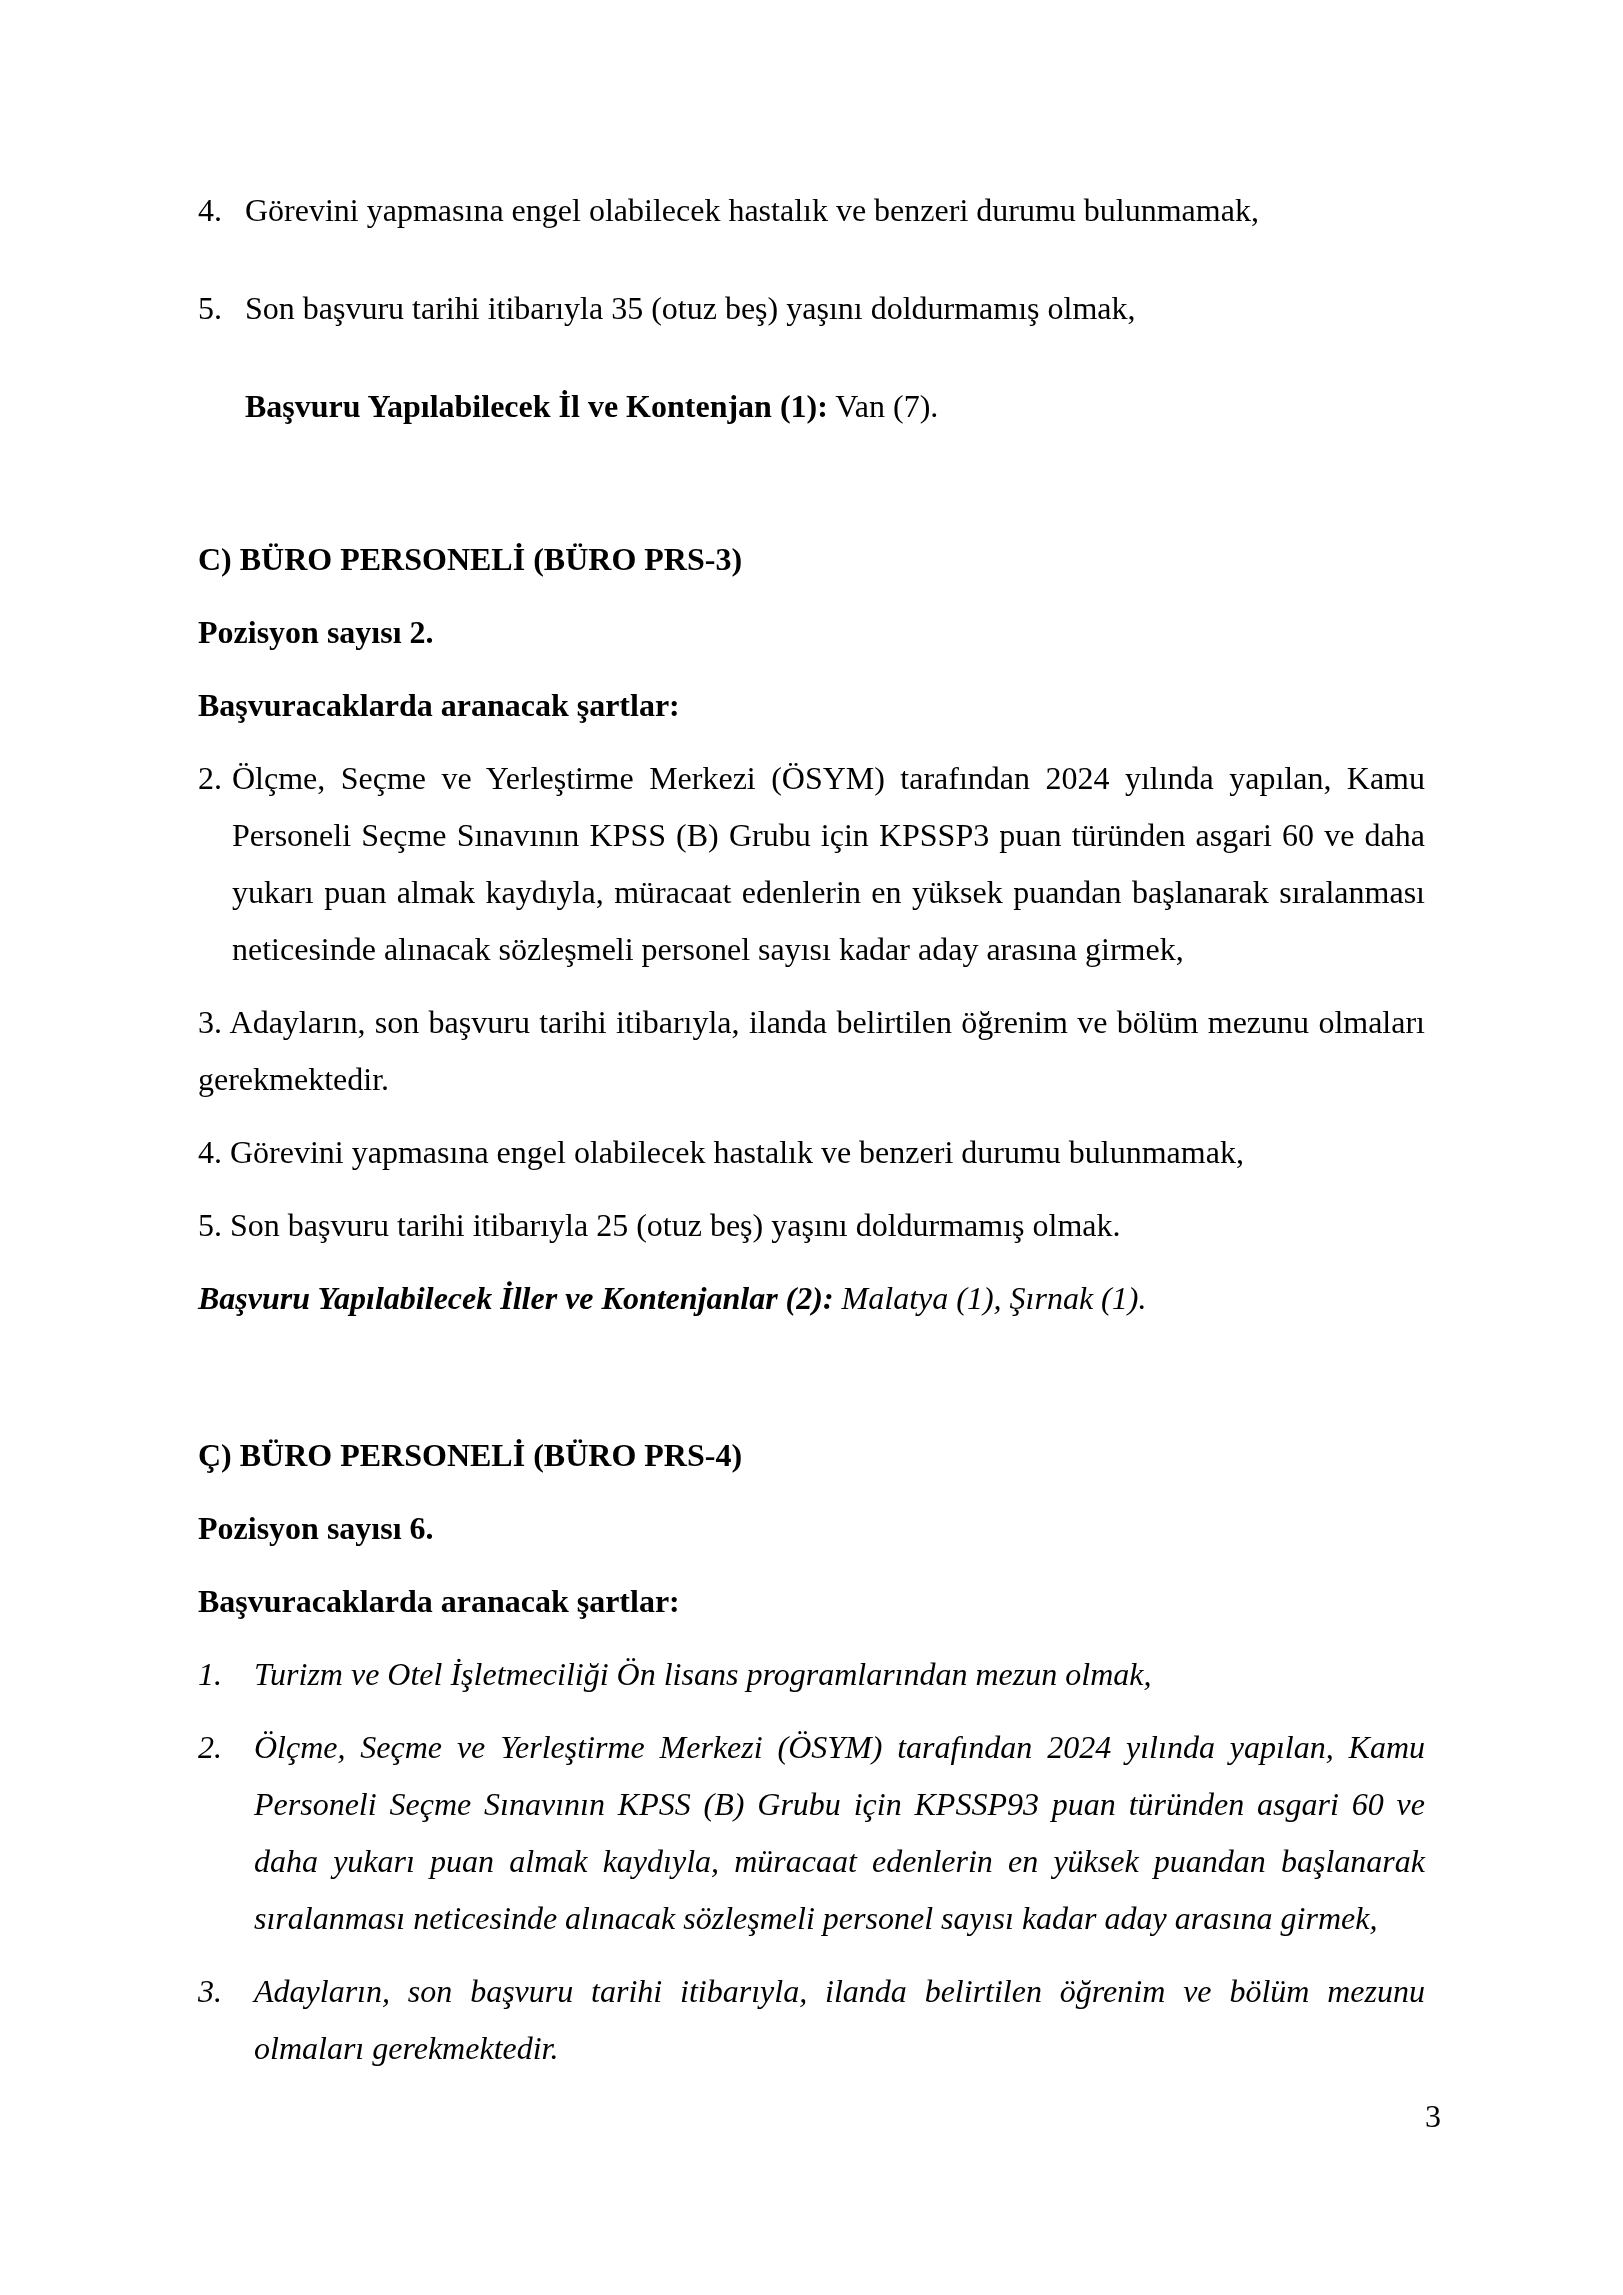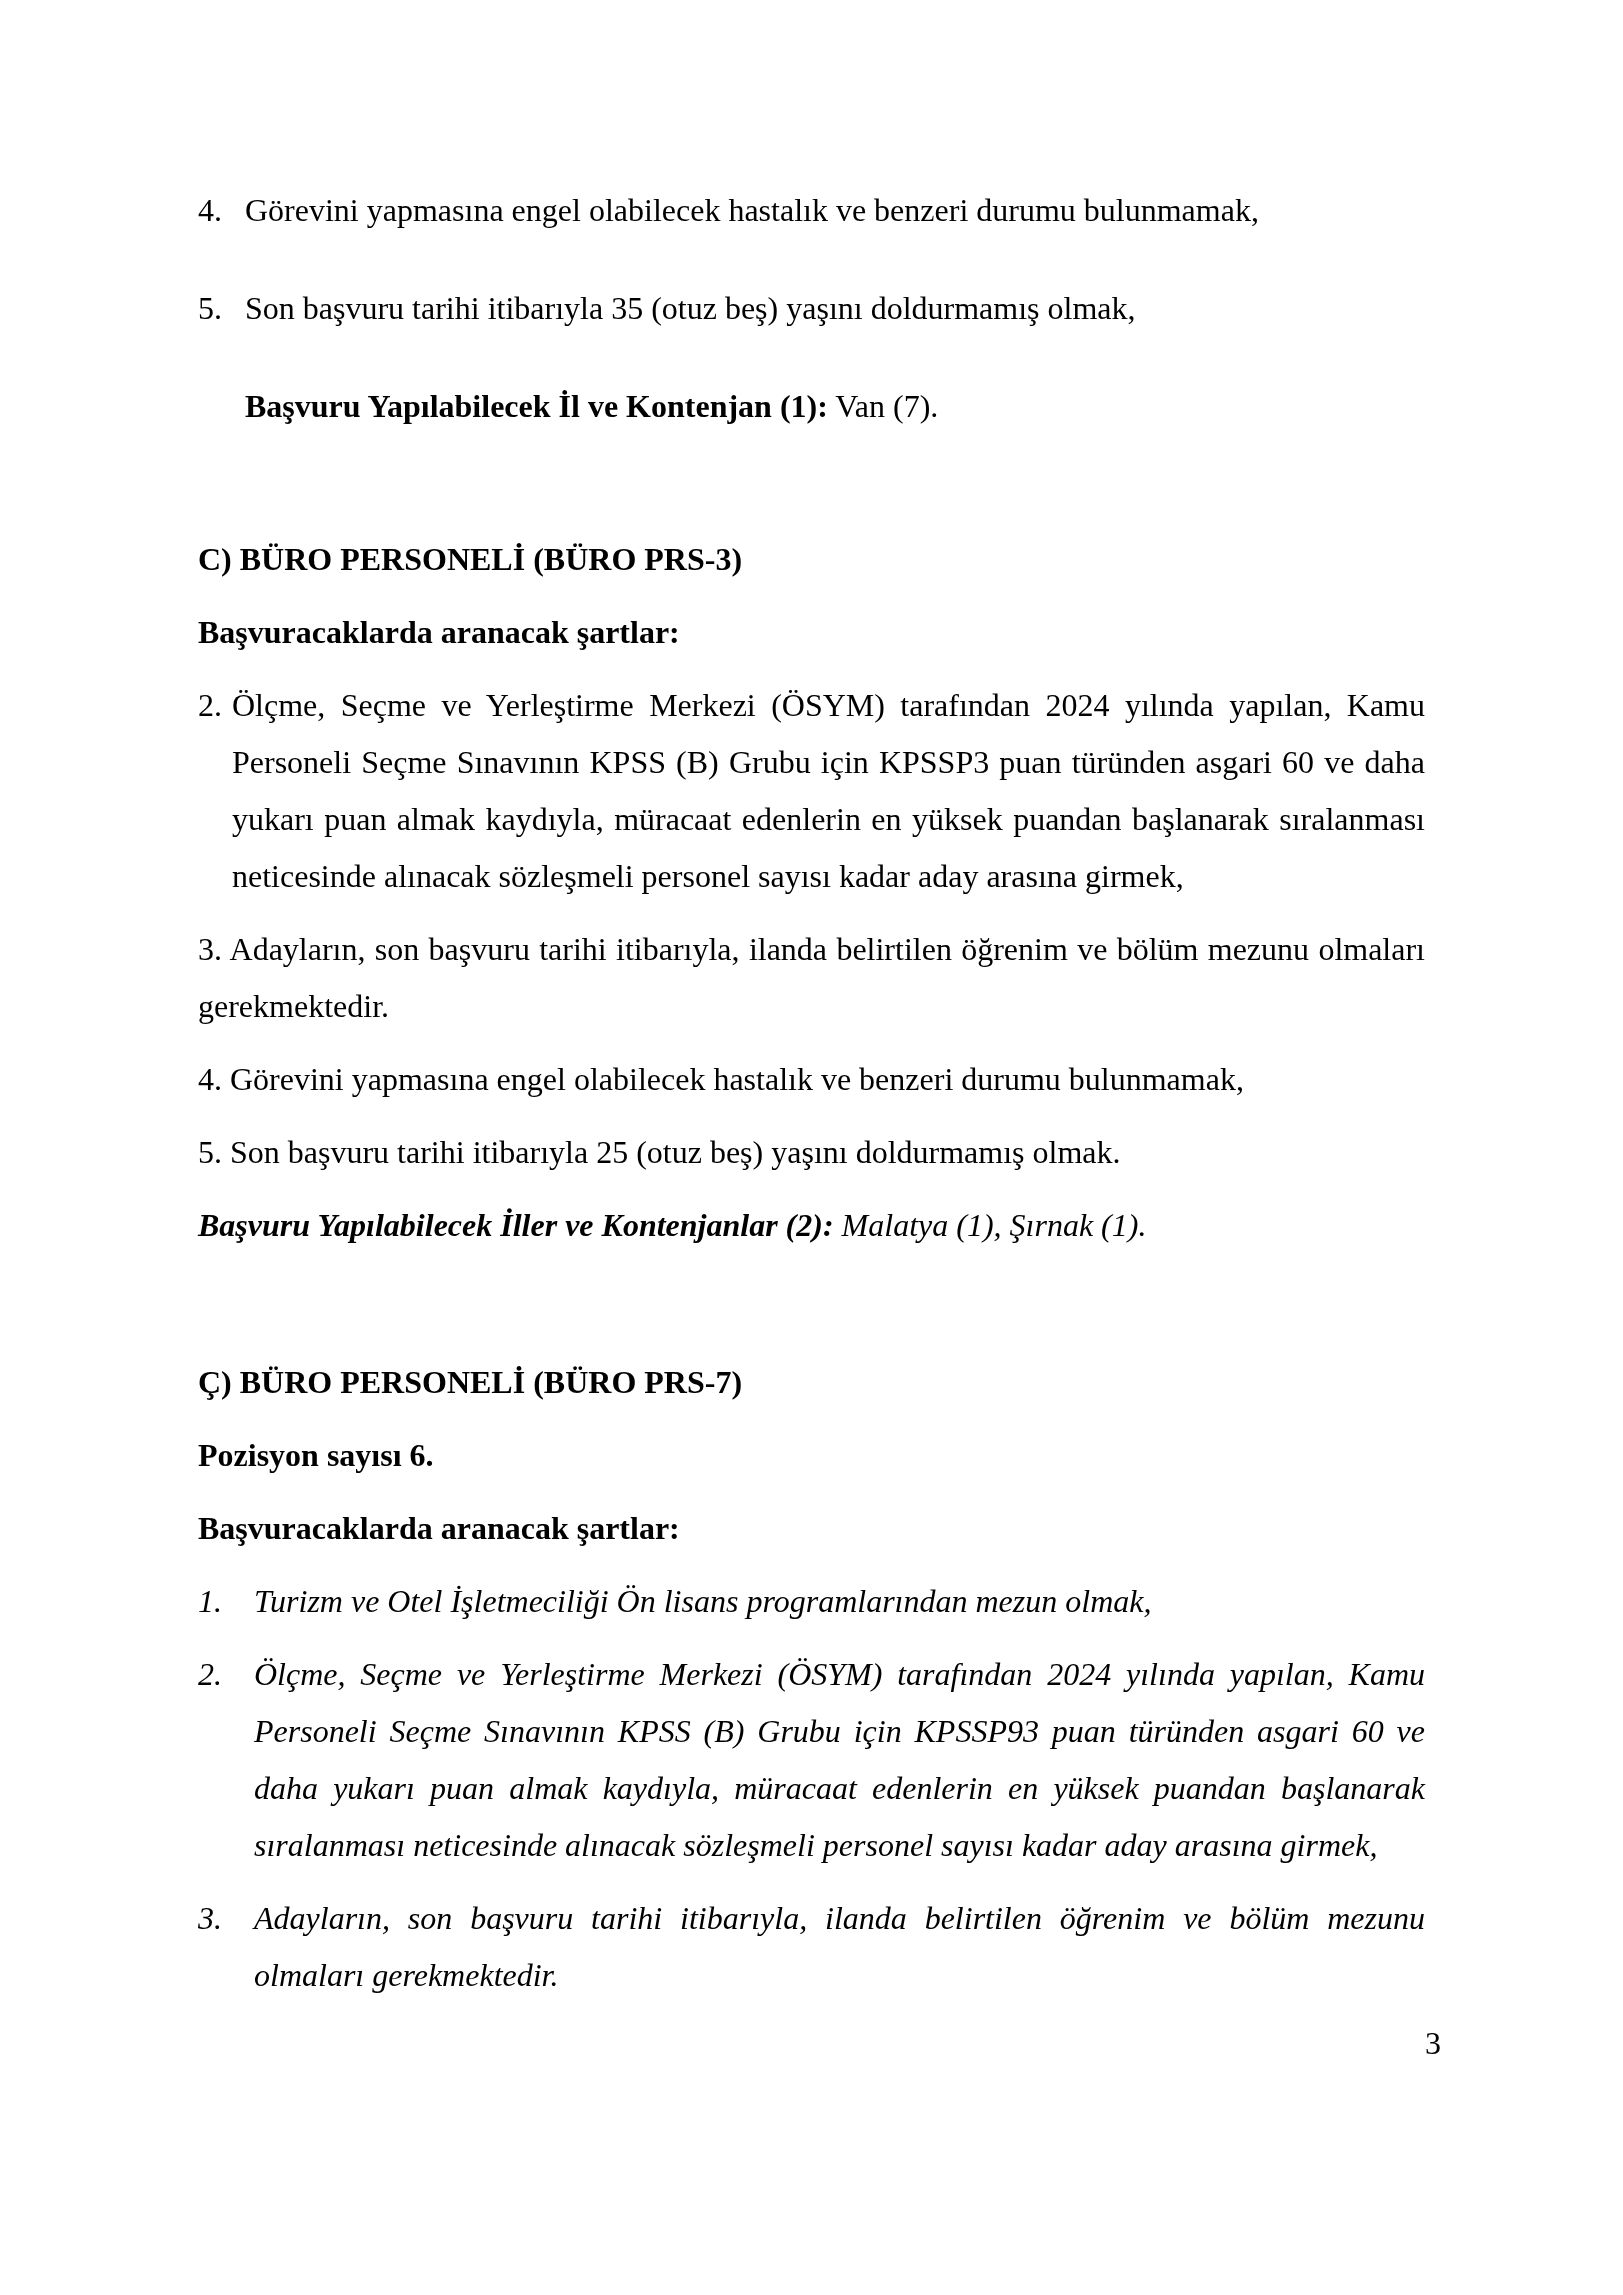--- a/index.html
+++ b/index.html
@@ -55,34 +55,35 @@
 
 <div class="page">
 
   <p class="intro-item hang-intro just"><span class="num">4.</span><span>Görevini yapmasına engel olabilecek hastalık ve benzeri durumu bulunmamak,</span></p>
 
   <p class="intro-item hang-intro just"><span class="num">5.</span><span>Son başvuru tarihi itibarıyla 35 (otuz beş) yaşını doldurmamış olmak,</span></p>
 
   <p class="intro-quota"><span class="bold">Başvuru Yapılabilecek İl ve Kontenjan (1):</span> <span>Van (7).</span></p>
 
   <p class="sec-title">C) BÜRO PERSONELİ (BÜRO PRS-3)</p>
+  <p class="sec-pos">Pozisyon sayısı 2.</p>
   <p class="sec-req">Başvuracaklarda aranacak şartlar:</p>
 
 
   <p class="hang-c just"><span class="num">2.</span><span>Ölçme, Seçme ve Yerleştirme Merkezi (ÖSYM) tarafından 2024 yılında yapılan, Kamu Personeli Seçme Sınavının KPSS (B) Grubu için KPSSP3 puan türünden asgari 60 ve daha yukarı puan almak kaydıyla, müracaat edenlerin en yüksek puandan başlanarak sıralanması neticesinde alınacak sözleşmeli personel sayısı kadar aday arasına girmek,</span></p>
 
   <p class="just"><span>3.</span> <span>Adayların, son başvuru tarihi itibarıyla, ilanda belirtilen öğrenim ve bölüm mezunu olmaları gerekmektedir.</span></p>
 
   <p class="c-item4 just"><span>4.</span> <span>Görevini yapmasına engel olabilecek hastalık ve benzeri durumu bulunmamak,</span></p>
 
   <p class="just"><span>5.</span> <span>Son başvuru tarihi itibarıyla 25 (otuz beş) yaşını doldurmamış olmak.</span></p>
 
   <p class="c-quota"><span class="bold">Başvuru Yapılabilecek İller ve Kontenjanlar (2):</span> <span>Malatya (1), Şırnak (1).</span></p>
 
-  <p class="sec-title">Ç) BÜRO PERSONELİ (BÜRO PRS-7)</p>
+  <p class="sec-title">Ç) BÜRO PERSONELİ (BÜRO PRS-4)</p>
   <p class="sec-pos">Pozisyon sayısı 6.</p>
   <p class="sec-req">Başvuracaklarda aranacak şartlar:</p>
 
   <p class="cc-item hang-cc just"><span class="num">1.</span><span>Turizm ve Otel İşletmeciliği Ön lisans programlarından mezun olmak,</span></p>
 
   <p class="cc-item hang-cc just"><span class="num">2.</span><span>Ölçme, Seçme ve Yerleştirme Merkezi (ÖSYM) tarafından 2024 yılında yapılan, Kamu Personeli Seçme Sınavının KPSS (B) Grubu için KPSSP93 puan türünden asgari 60 ve daha yukarı puan almak kaydıyla, müracaat edenlerin en yüksek puandan başlanarak sıralanması neticesinde alınacak sözleşmeli personel sayısı kadar aday arasına girmek,</span></p>
 
   <p class="cc-item hang-cc just"><span class="num">3.</span><span>Adayların, son başvuru tarihi itibarıyla, ilanda belirtilen öğrenim ve bölüm mezunu olmaları gerekmektedir.</span></p>
 
   <div class="page-num"><span>3</span></div>

